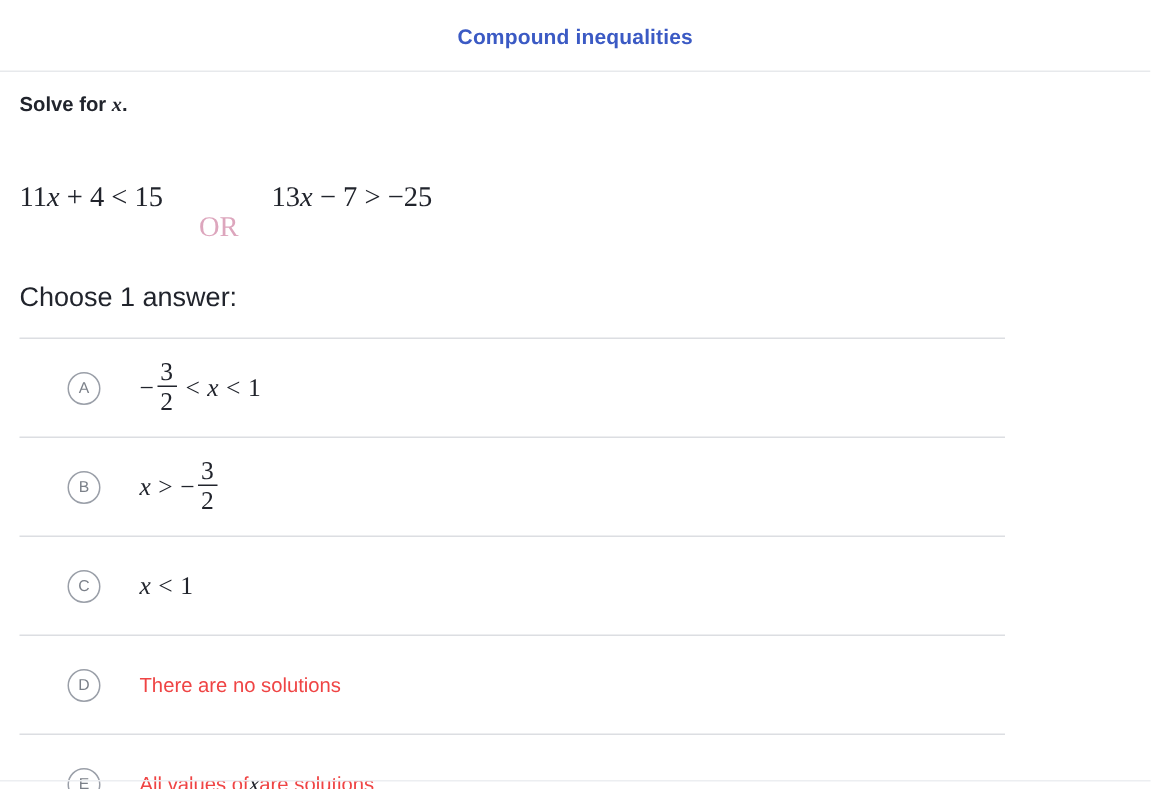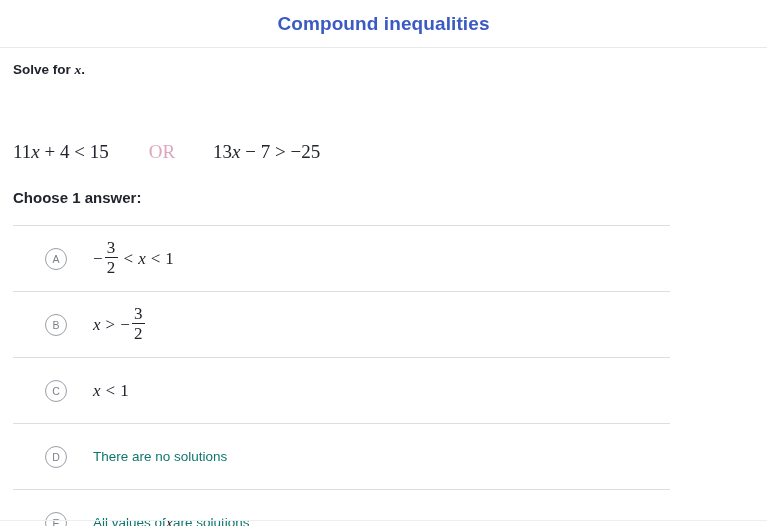--- a/index.html
+++ b/index.html
@@ -19,21 +19,21 @@
   .header {
     height: 48px;
     box-sizing: border-box;
     border-bottom: 1px solid #e7e9ec;
     display: flex;
     align-items: center;
     justify-content: center;
     background: #ffffff;
   }
   .header-title {
-    font-size: 19px;
+    font-size: 14px;
     font-weight: bold;
     color: #3b5ac4;
     letter-spacing: 0.1px;
   }
 
   
   .content {
     padding: 0 13px;
   }
 
@@ -55,35 +55,35 @@
     font-family: "Liberation Serif", "DejaVu Serif", serif;
     font-style: italic;
     color: #21242c;
   }
 
   .equation-line {
     padding-top: 21px;
     font-size: 19px;
     line-height: 24px;
     display: flex;
-    align-items: flex-end;
-    gap: 16px;
+    align-items: center;
+    gap: 0;
   }
   .eq-part { font-size: 19px; }
   .eq-or {
     color: #dda6bd;
     font-family: "Liberation Serif", "DejaVu Serif", serif;
     font-size: 19px;
     padding: 0 22px 0 24px;
     margin-top: 40px;
   }
 
   .choose-label {
-    font-size: 15px;
-    font-weight: bold;
+    font-size: 18px;
+    font-weight: normal;
     color: #21242c;
     padding-top: 25px;
     padding-bottom: 0;
     line-height: 18px;
   }
 
   
   .options {
     margin-top: 18px;
     border-top: 1px solid #dcdee2;
@@ -116,21 +116,21 @@
     background: #ffffff;
   }
   .option-body {
     font-size: 17px;
     color: #21242c;
     display: flex;
     align-items: center;
   }
   .option-text {
     font-size: 13.5px;
-    color: #0f766e;
+    color: #ef4444;
     font-family: "Liberation Sans", sans-serif;
   }
 
   
   .frac {
     display: inline-flex;
     flex-direction: column;
     align-items: center;
     vertical-align: middle;
     font-family: "Liberation Serif", "DejaVu Serif", serif;

